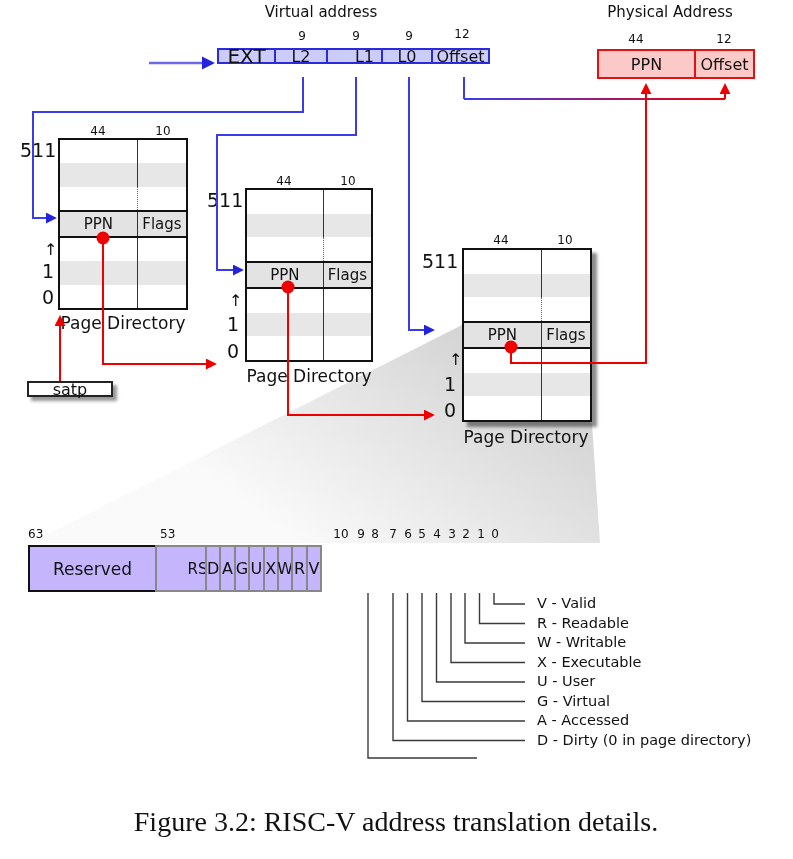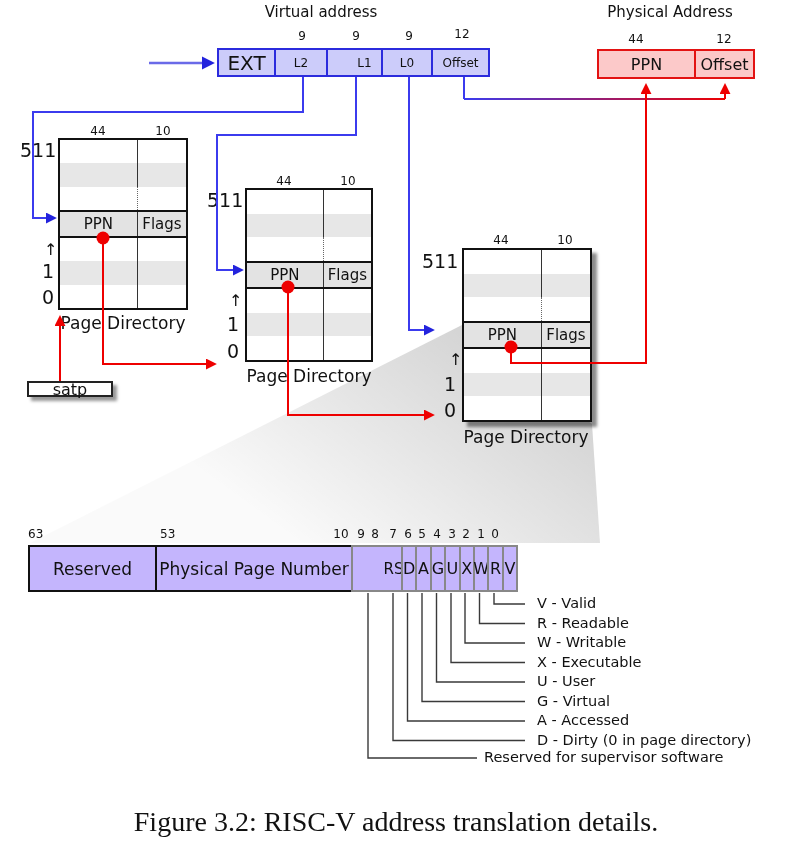--- a/index.html
+++ b/index.html
@@ -5,21 +5,21 @@
   html,body{margin:0;padding:0;background:#fff;}
   .canvas{position:relative;width:793px;height:859px;background:#fff;
           font-family:"DejaVu Sans","Liberation Sans",sans-serif;color:#111;overflow:hidden;}
   .abs{position:absolute;}
   .ctr{transform:translateX(-50%);white-space:nowrap;}
   svg.overlay{position:absolute;left:0;top:0;pointer-events:none;}
 
   
   .vrow{display:flex;}
   .vseg{box-sizing:border-box;border:2px solid #2b2bdd;background:#ccccfa;
-        display:flex;align-items:center;justify-content:center;font-size:12px;margin-left:-2px;}
+        display:flex;align-items:center;justify-content:center;font-size:16px;margin-left:-2px;}
   .vseg.first{margin-left:0;font-size:20px;}
   .pseg{box-sizing:border-box;border:2px solid #e31212;background:#fcc9c9;
         display:flex;align-items:center;justify-content:center;font-size:16px;margin-left:-2px;}
   .pseg.first{margin-left:0;}
   .bitnum{font-size:12px;color:#111;}
 
   
   .pd{box-sizing:border-box;border:2px solid #111;background:#fff;display:flex;flex-direction:column;}
   .pd.shadow{box-shadow:5px 5px 3px rgba(0,0,0,0.45);}
   .pdrow{flex:1 1 0;display:flex;box-sizing:border-box;}
@@ -64,21 +64,21 @@
   </svg>
 
   <div class="abs ctr" style="left:321px;top:3px;font-size:15px;">Virtual address</div>
   <div class="abs ctr" style="left:670px;top:3px;font-size:15px;">Physical Address</div>
 
   <div class="abs ctr bitnum" style="left:302px;top:29px;">9</div>
   <div class="abs ctr bitnum" style="left:356px;top:29px;">9</div>
   <div class="abs ctr bitnum" style="left:409px;top:29px;">9</div>
   <div class="abs ctr bitnum" style="left:462px;top:27px;">12</div>
 
-  <div class="abs vrow" style="left:217px;top:48px;height:29px;">
+  <div class="abs vrow" style="left:217px;top:48px;height:16px;">
     <div class="vseg first" style="width:59px;">EXT</div>
     <div class="vseg" style="width:54px;">L2</div>
     <div class="vseg" style="width:57px;padding-left:20px;">L1</div>
     <div class="vseg" style="width:52px;">L0</div>
     <div class="vseg" style="width:59px;">Offset</div>
   </div>
 
   <div class="abs ctr bitnum" style="left:636px;top:32px;">44</div>
   <div class="abs ctr bitnum" style="left:724px;top:32px;">12</div>
 
@@ -212,41 +212,39 @@
   <div class="abs ctr bitnum" style="left:408px;top:527px;">6</div>
   <div class="abs ctr bitnum" style="left:422px;top:527px;">5</div>
   <div class="abs ctr bitnum" style="left:437px;top:527px;">4</div>
   <div class="abs ctr bitnum" style="left:452px;top:527px;">3</div>
   <div class="abs ctr bitnum" style="left:466px;top:527px;">2</div>
   <div class="abs ctr bitnum" style="left:481px;top:527px;">1</div>
   <div class="abs ctr bitnum" style="left:495px;top:527px;">0</div>
 
   <div class="abs pte" style="left:28px;top:545px;">
     <div class="ptebox black first" style="width:129px;">Reserved</div>
-    <div class="ptebox black" style="width:198px;">Physical Page Number</div>
     <div class="ptebox gray rsw" style="width:35px;">RSW</div>
     <div class="ptebox gray" style="width:16.4px;">D</div>
     <div class="ptebox gray" style="width:16.4px;">A</div>
     <div class="ptebox gray" style="width:16.4px;">G</div>
     <div class="ptebox gray" style="width:16.4px;">U</div>
     <div class="ptebox gray" style="width:16.4px;">X</div>
     <div class="ptebox gray" style="width:16.4px;">W</div>
     <div class="ptebox gray" style="width:16.4px;">R</div>
     <div class="ptebox gray" style="width:16.4px;">V</div>
   </div>
 
   <div class="abs legend" style="left:537px;top:595px;">V - Valid</div>
   <div class="abs legend" style="left:537px;top:614.5px;">R - Readable</div>
   <div class="abs legend" style="left:537px;top:634px;">W - Writable</div>
   <div class="abs legend" style="left:537px;top:653.5px;">X - Executable</div>
   <div class="abs legend" style="left:537px;top:673px;">U - User</div>
   <div class="abs legend" style="left:537px;top:692.5px;">G - Virtual</div>
   <div class="abs legend" style="left:537px;top:712px;">A - Accessed</div>
   <div class="abs legend" style="left:537px;top:731.5px;">D - Dirty (0 in page directory)</div>
-  <div class="abs legend" style="left:484px;top:749px;">Reserved for supervisor software</div>
 
   <div class="abs ctr caption" style="left:396px;top:806px;">Figure 3.2: RISC-V address translation details.</div>
 
   <svg class="overlay" width="793" height="859">
     <defs>
       <marker id="arrB" viewBox="0 0 10 10" refX="1" refY="5" markerWidth="5.5" markerHeight="5.5" orient="auto">
         <path d="M0,0 L10,5 L0,10 z" fill="#2323dd"></path>
       </marker>
       <marker id="arrR" viewBox="0 0 10 10" refX="1" refY="5" markerWidth="5.5" markerHeight="5.5" orient="auto">
         <path d="M0,0 L10,5 L0,10 z" fill="#ee0000"></path>

